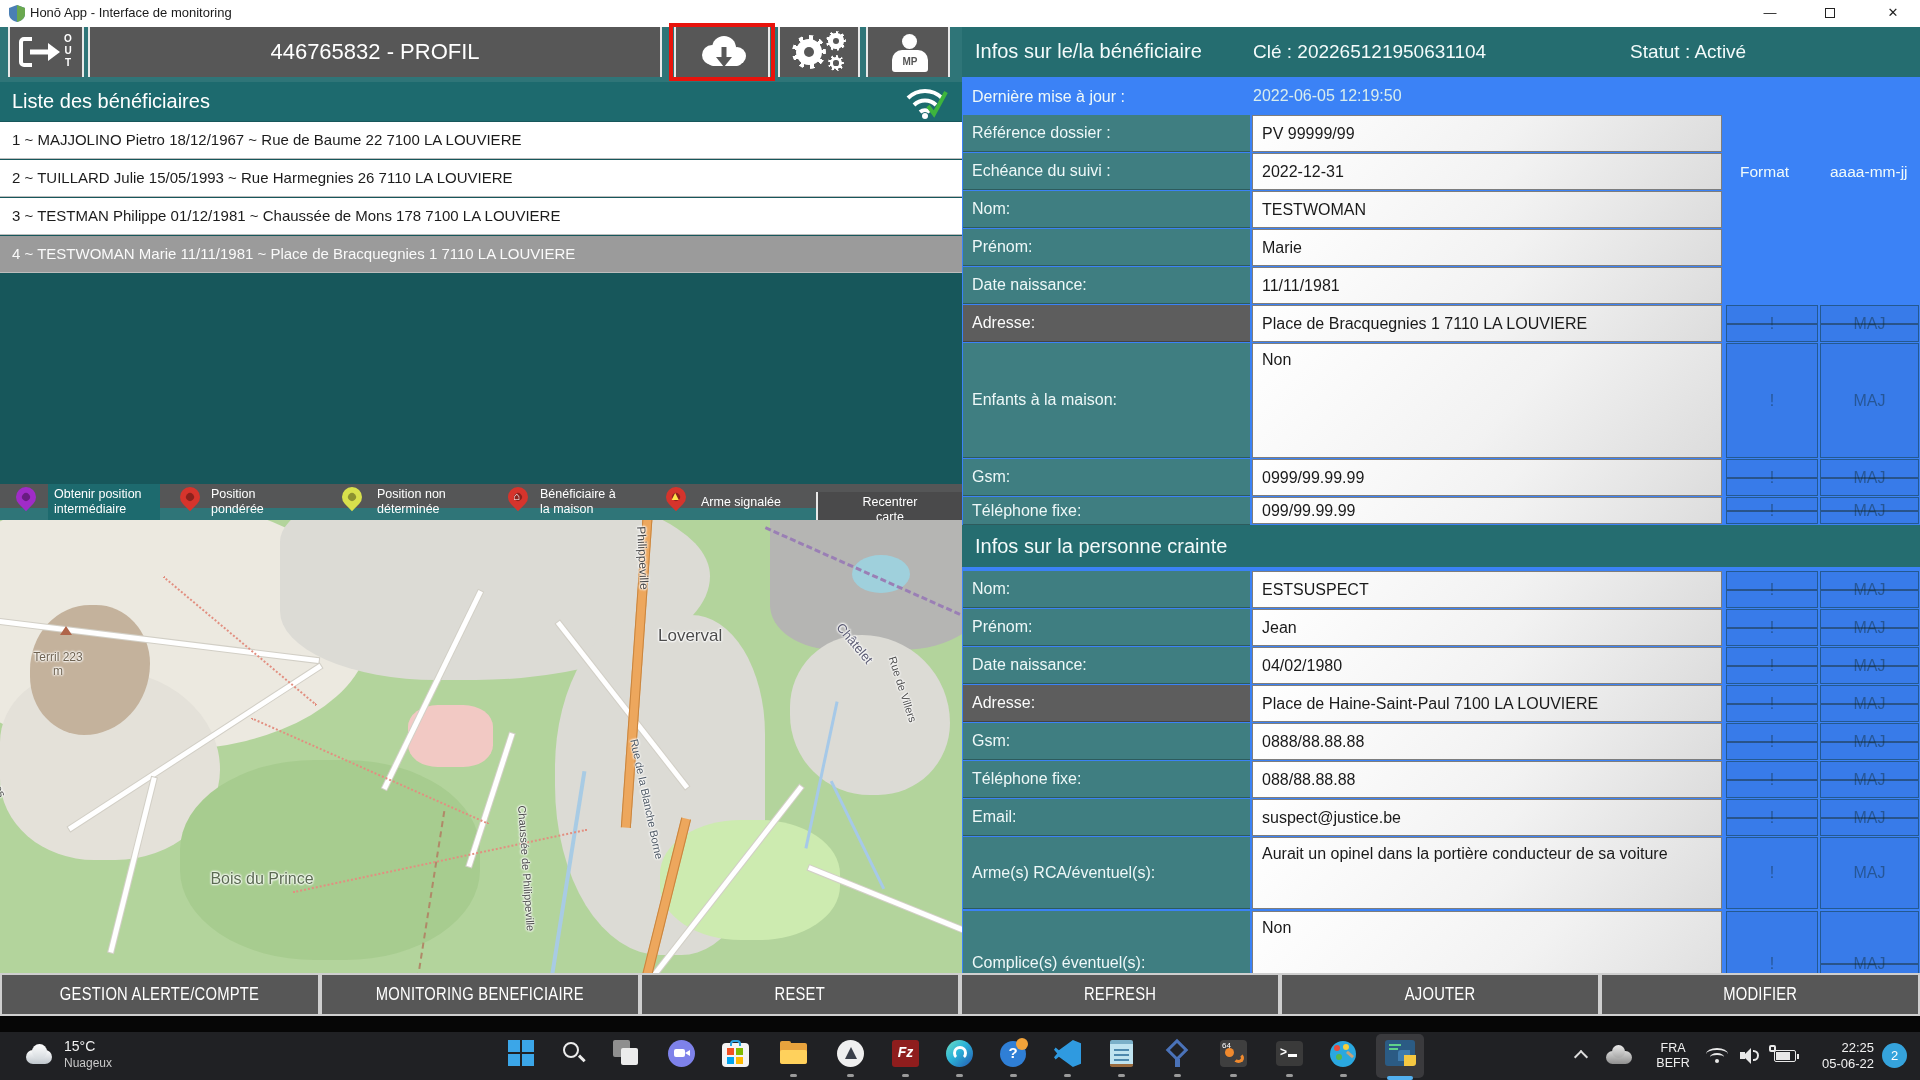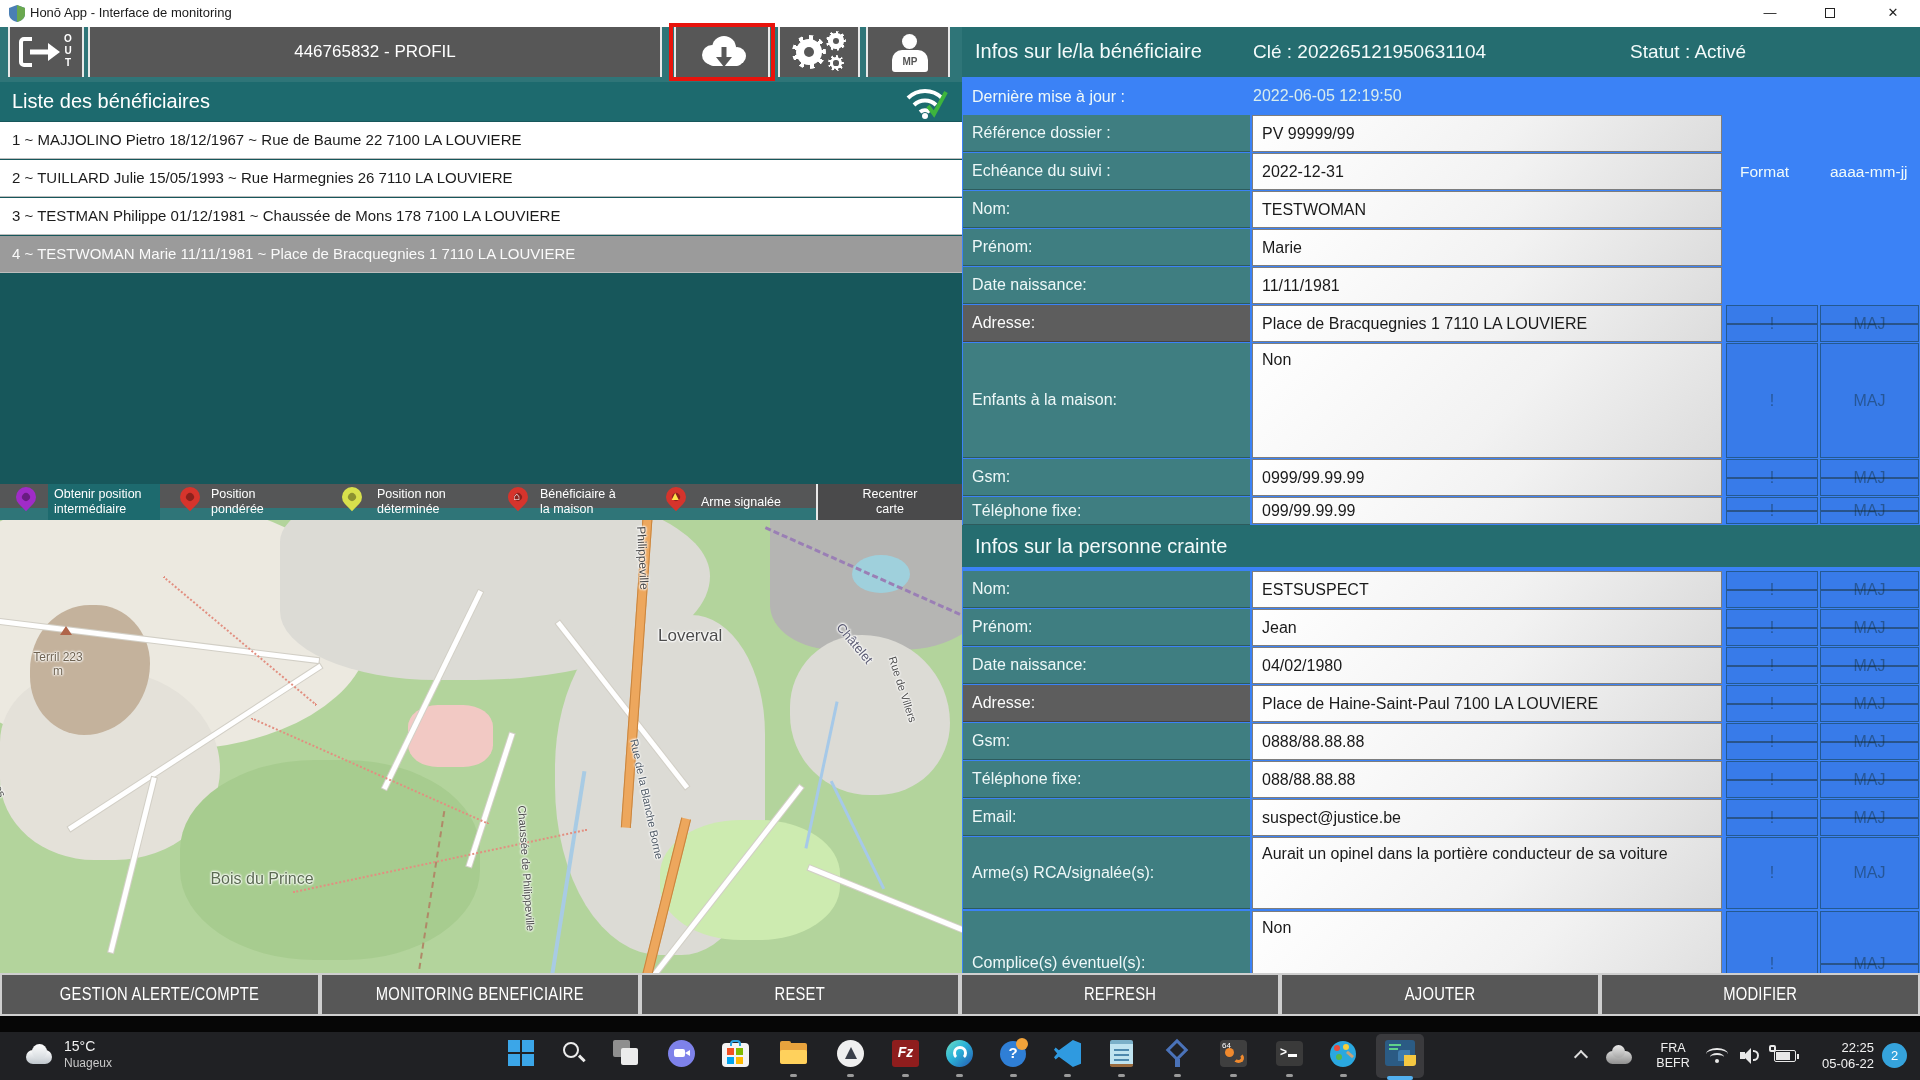--- a/index.html
+++ b/index.html
@@ -10,21 +10,21 @@
   
   #titlebar { position:absolute; left:0; top:0; width:1920px; height:27px; background:#ffffff; }
   #titlebar .apptitle { position:absolute; left:30px; top:5px; font-size:13px; color:#1a1a1a; }
   .winbtn { position:absolute; top:0; width:50px; height:27px; text-align:center; line-height:26px; font-size:13px; color:#222; cursor:default; }
   #btn-max span { display:inline-block; width:10px; height:10px; border:1px solid #222; margin-top:8px; }
 
   
   #toolbar { position:absolute; left:0; top:27px; width:962px; height:50px; background:#2f7578; }
   .tseg { position:absolute; top:0; height:50px; background:#575757; border-left:2px solid #e9e9e9; border-right:2px solid #e9e9e9; }
   #seg-exit { left:8px; width:76px; }
-  #seg-profil { left:88px; width:574px; color:#fff; font-size:17px; text-align:center; line-height:50px; }
+  #seg-profil { left:88px; width:574px; color:#fff; font-size:22px; text-align:center; line-height:50px; }
   #seg-cloud { left:674px; width:96px; }
   #seg-gear { left:778px; width:82px; }
   #seg-mp { left:866px; width:84px; }
   #redbox { position:absolute; left:669px; top:-4px; width:106px; height:58px; border:4px solid #e8130c; pointer-events:none; }
   .outcol { position:absolute; left:52px; top:6px; width:12px; font-size:10px; line-height:12px; color:#fff; font-weight:bold; text-align:center; word-break:break-all; }
   
   .gear { position:absolute; border-radius:50%;
           background:repeating-conic-gradient(#fff 0 16deg, rgba(0,0,0,0) 16deg 40deg); }
   .gear::before { content:""; position:absolute; left:12%; top:12%; width:76%; height:76%; border-radius:50%; background:#fff; }
   .gear::after  { content:""; position:absolute; left:34%; top:34%; width:32%; height:32%; border-radius:50%; background:#575757; }
@@ -42,21 +42,21 @@
   .lrow { position:absolute; left:0; width:962px; height:37px; background:#fff; border-bottom:1px solid #bdbdbd; color:#1c1c1c; font-size:15px; line-height:36px; padding-left:12px; cursor:default; }
   .lrow.sel { background:#9b9b9b; color:#fafafa; }
 
   
   #legend { position:absolute; left:0; top:484px; width:962px; height:24px; background:#555657; color:#fff; font-size:12.5px; }
   .pin { position:absolute; top:3px; width:20px; height:20px; border-radius:50% 50% 50% 0; transform:rotate(-45deg); }
   .pin::after { content:""; position:absolute; left:6px; top:6px; width:8px; height:8px; border-radius:50%; background:rgba(0,0,0,0.35); }
   .pin .glyph { position:absolute; left:0; top:2px; width:20px; text-align:center; transform:rotate(45deg); font-size:11px; color:#fff; z-index:2; }
   .lglabel { position:absolute; top:0; height:36px; display:flex; align-items:center; text-align:left; line-height:15px; }
   #lg0box { position:absolute; left:48px; top:0; width:112px; height:36px; background:#1d6a6e; display:flex; align-items:center; padding-left:6px; line-height:15px; }
-  #recentrer { position:absolute; left:816px; top:0; width:146px; height:36px; background:#4a4a4b; border-left:2px solid #e9e9e9; display:flex; align-items:center; justify-content:center; text-align:center; line-height:15px; }
+  #recentrer { position:absolute; left:816px; top:8px; width:146px; height:36px; background:#4a4a4b; border-left:2px solid #e9e9e9; display:flex; align-items:center; justify-content:center; text-align:center; line-height:15px; }
   #recentrer span { width:80px; }
 
   
   #map { position:absolute; left:0; top:520px; width:962px; height:453px; background:#b3d49c; overflow:hidden; }
   .mpatch { position:absolute; }
   .road { position:absolute; background:#ffffff; box-shadow:0 0 0 1px #d2cfc6; }
   .maplabel { position:absolute; color:#4c4c4c; text-shadow:0 1px 2px #fff, 0 -1px 2px #fff, 1px 0 2px #fff, -1px 0 2px #fff; white-space:nowrap; }
 
   
   #rpanel { position:absolute; left:962px; top:27px; width:958px; height:946px; background:#3b82f6; overflow:hidden; }
@@ -333,21 +333,21 @@
     <div class="flabel" style="top:734px;height:37px">Téléphone fixe:</div>
     <div class="finput" style="top:734px;height:37px">088/88.88.88</div>
     <div class="cell exc struck" style="top:734px;height:37px">!</div>
     <div class="cell maj struck" style="top:734px;height:37px">MAJ</div>
 
     <div class="flabel" style="top:772px;height:37px">Email:</div>
     <div class="finput" style="top:772px;height:37px">suspect@justice.be</div>
     <div class="cell exc struck" style="top:772px;height:37px">!</div>
     <div class="cell maj struck" style="top:772px;height:37px">MAJ</div>
 
-    <div class="flabel" style="top:810px;height:72px">Arme(s) RCA/signalée(s):</div>
+    <div class="flabel" style="top:810px;height:72px">Arme(s) RCA/éventuel(s):</div>
     <div class="finput tall" style="top:810px;height:72px">Aurait un opinel dans la portière conducteur de sa voiture</div>
     <div class="cell exc" style="top:810px;height:72px">!</div>
     <div class="cell maj" style="top:810px;height:72px">MAJ</div>
 
     <div class="flabel" style="top:884px;height:105px">Complice(s) éventuel(s):</div>
     <div class="finput tall" style="top:884px;height:105px">Non</div>
     <div class="cell exc" style="top:884px;height:105px">!</div>
     <div class="cell maj struck" style="top:884px;height:105px">MAJ</div>
   </div>
 

